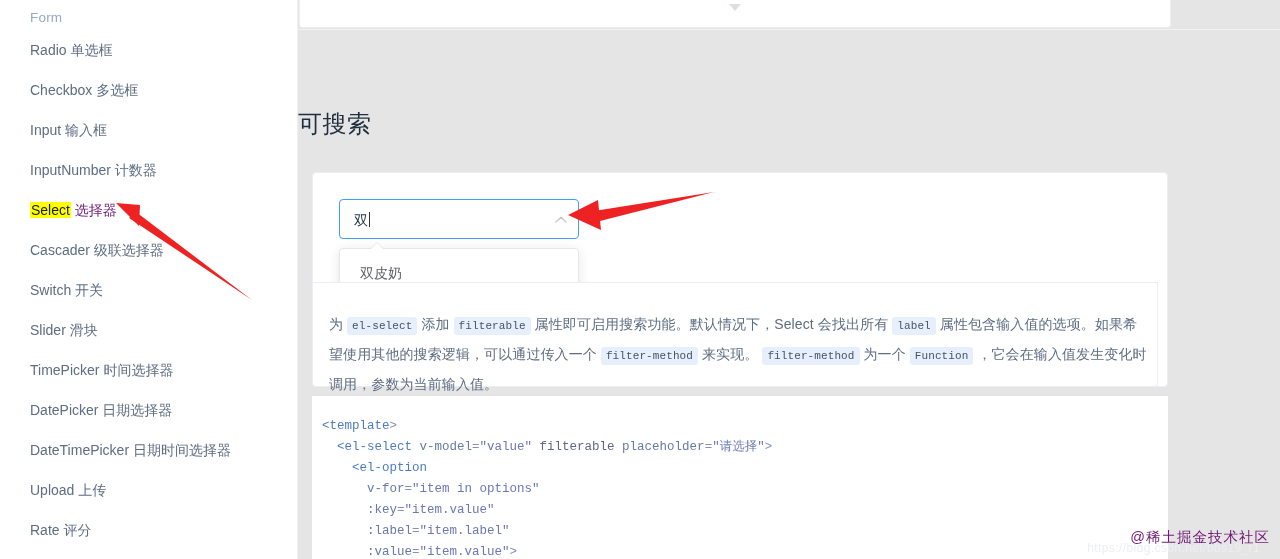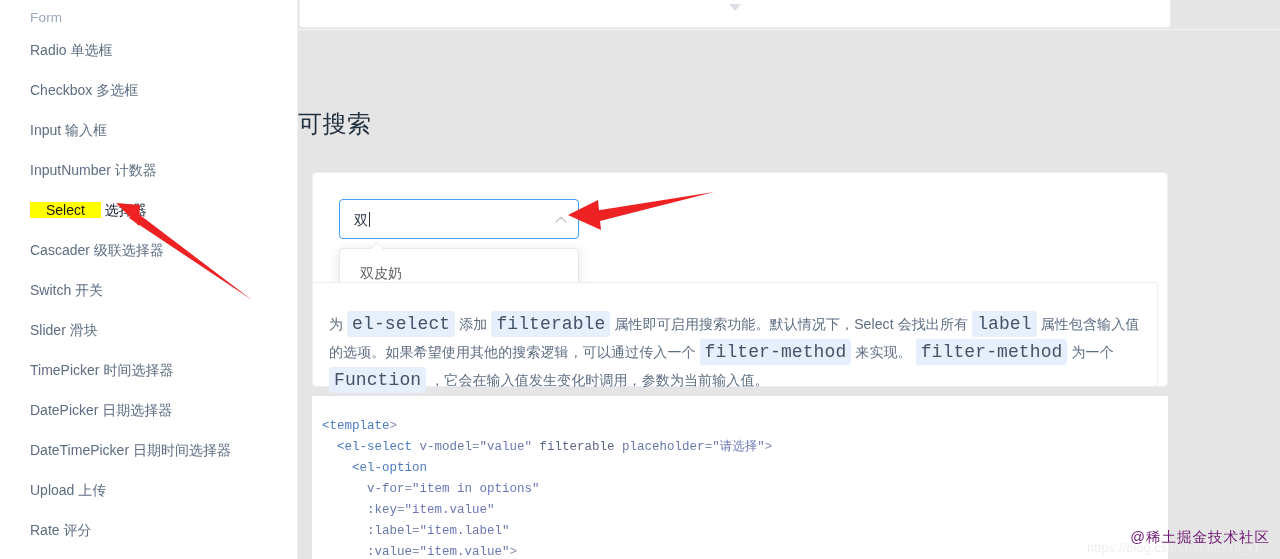--- a/index.html
+++ b/index.html
@@ -39,24 +39,24 @@
     position: absolute;
     left: 22px;
     font-size: 14px;
     color: #5e6d82;
     white-space: nowrap;
     line-height: 16px;
   }
   .side-item .hl {
     background: #ffff00;
     color: #1a1a1a;
-    padding: 0 16px;
+    padding: 0 1px;
   }
   .side-item .lnk {
-    color: #0f172a;
+    color: #701a75;
   }
 
   
   #content {
     position: absolute;
     left: 290px; top: 0;
     width: 990px; height: 559px;
     background: #e5e5e5;
   }
 
@@ -201,21 +201,21 @@
     line-height: 28px;
     color: #5e6d82;
     letter-spacing: .1px;
   }
   code.inl {
     background: #e6effb;
     color: #445368;
     border-radius: 3px;
     padding: 3px 5px;
     font-family: "Liberation Mono", "DejaVu Sans Mono", monospace;
-    font-size: 18px;
+    font-size: 11px;
   }
 
   
   #code-block {
     position: absolute;
     left: 14px; top: 396px;
     width: 856px; height: 163px;
     background: #ffffff;
     overflow: hidden;
   }

